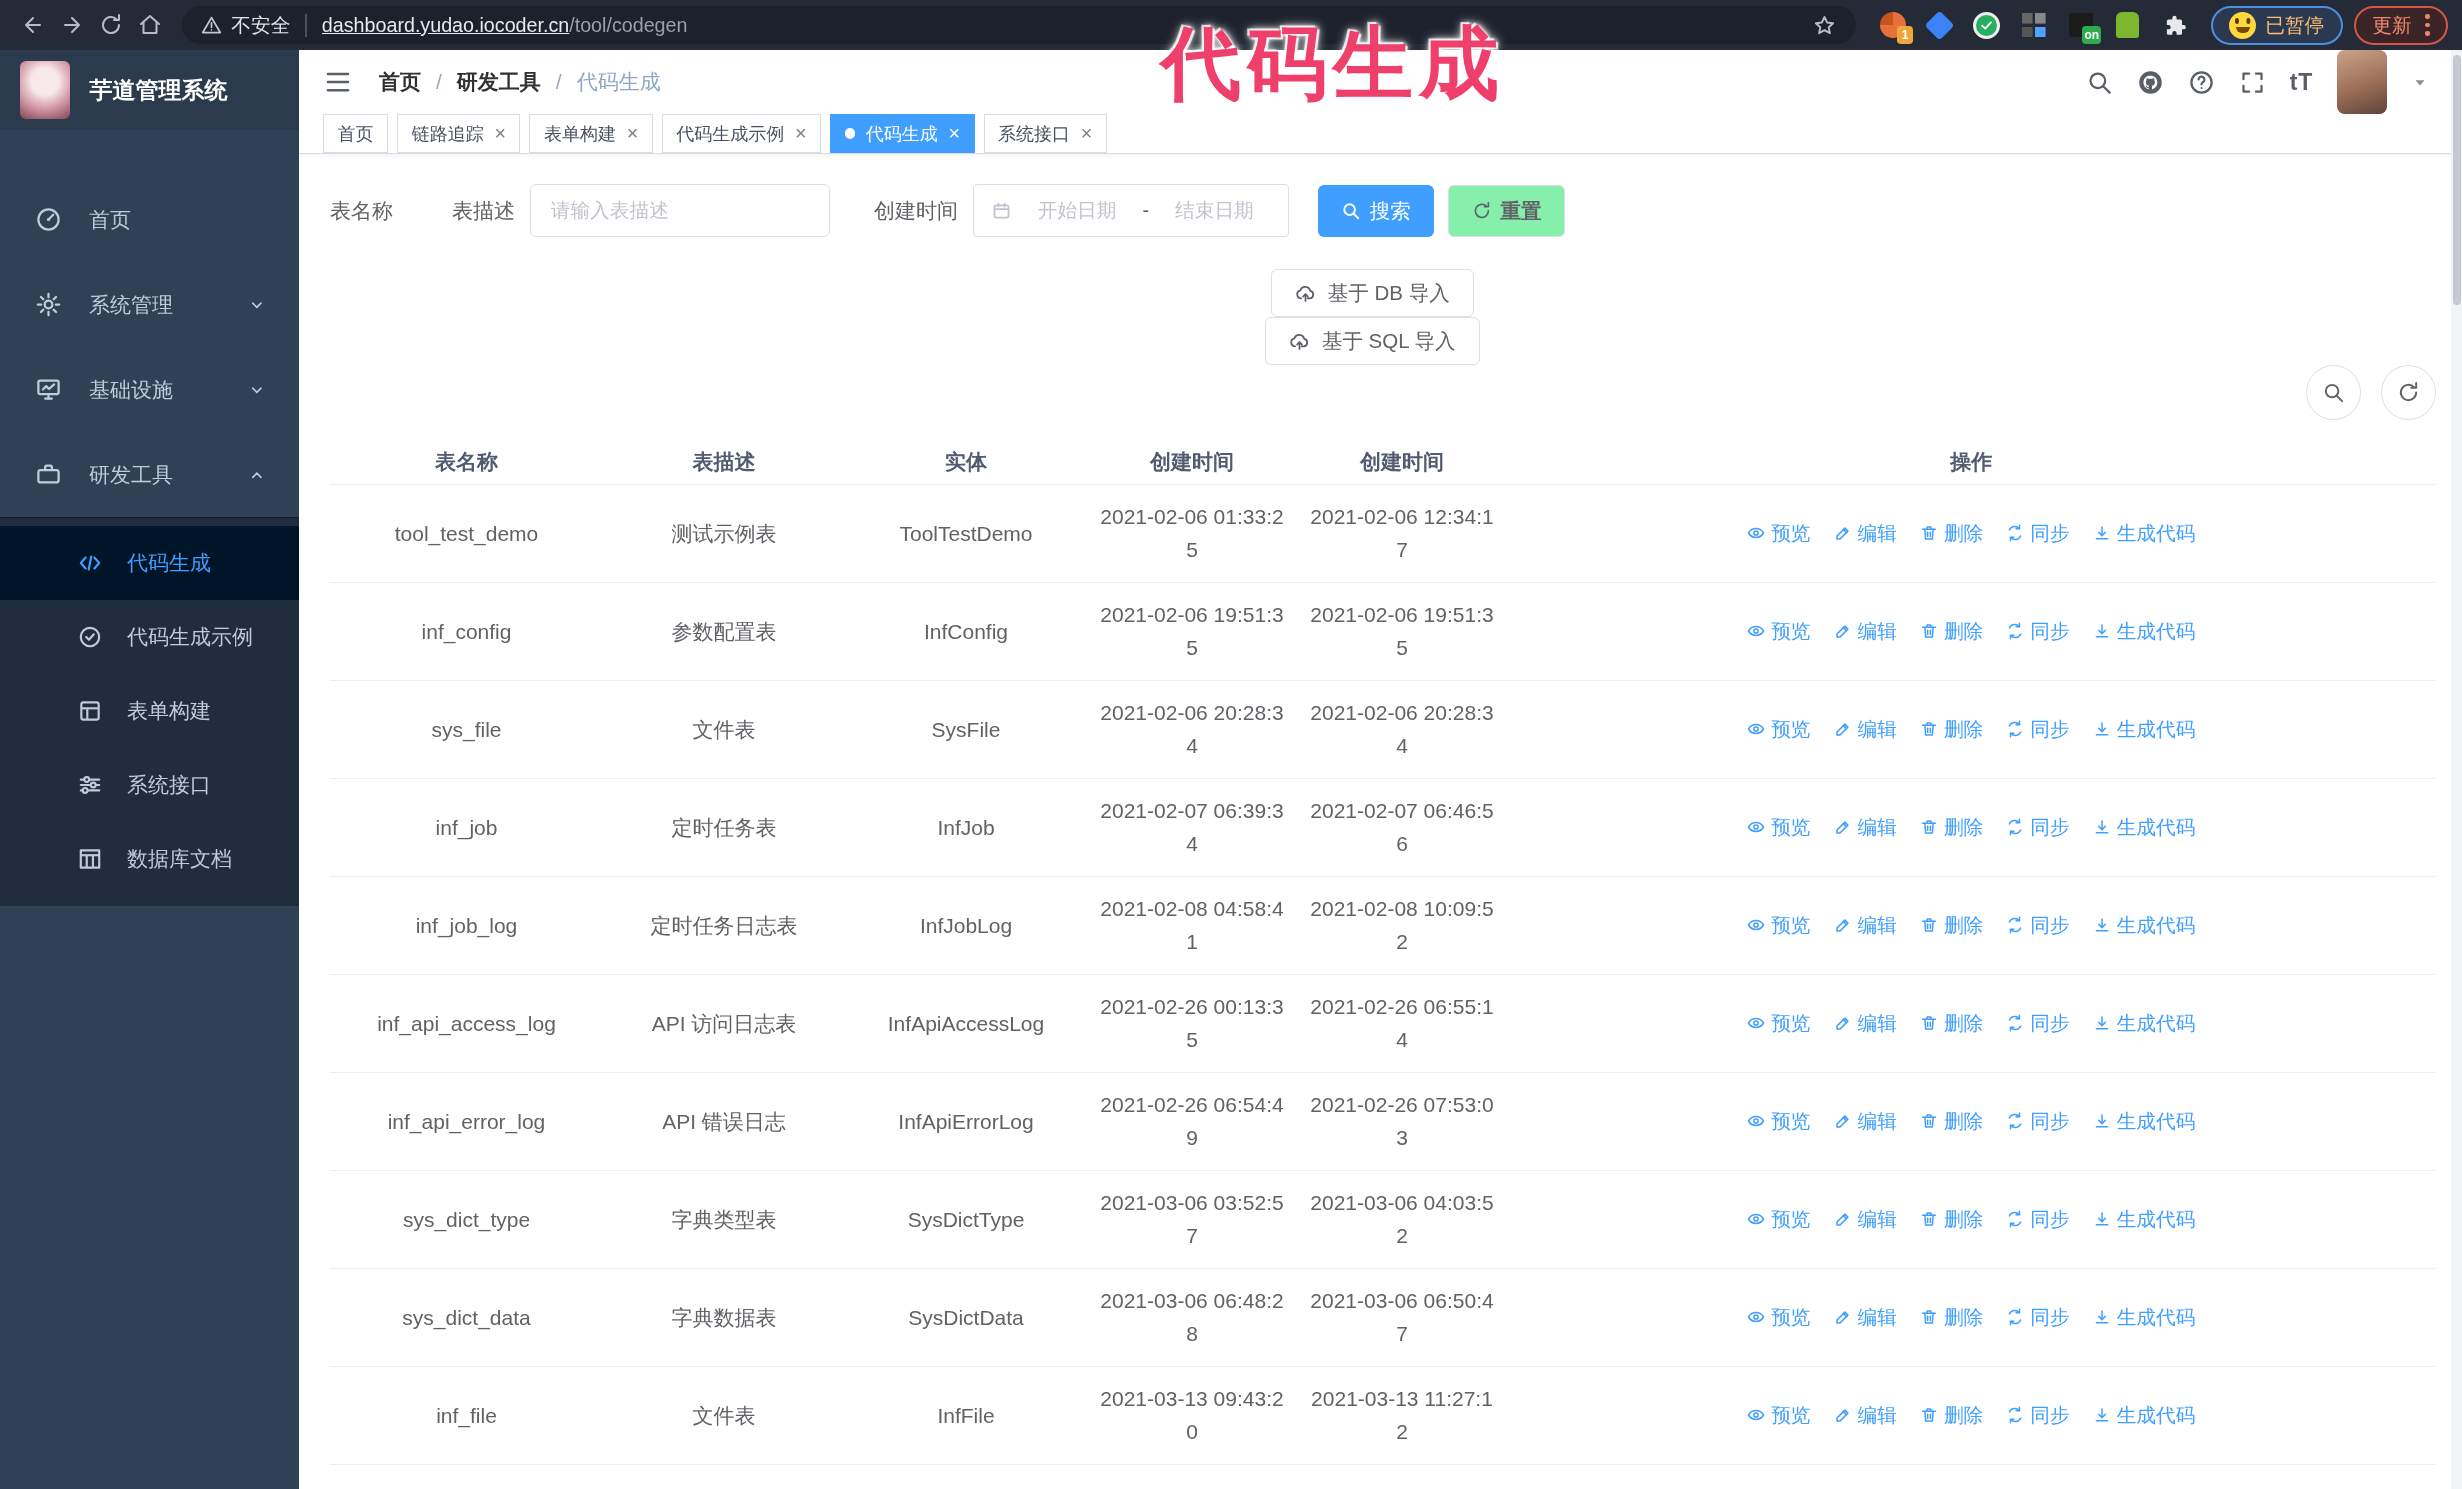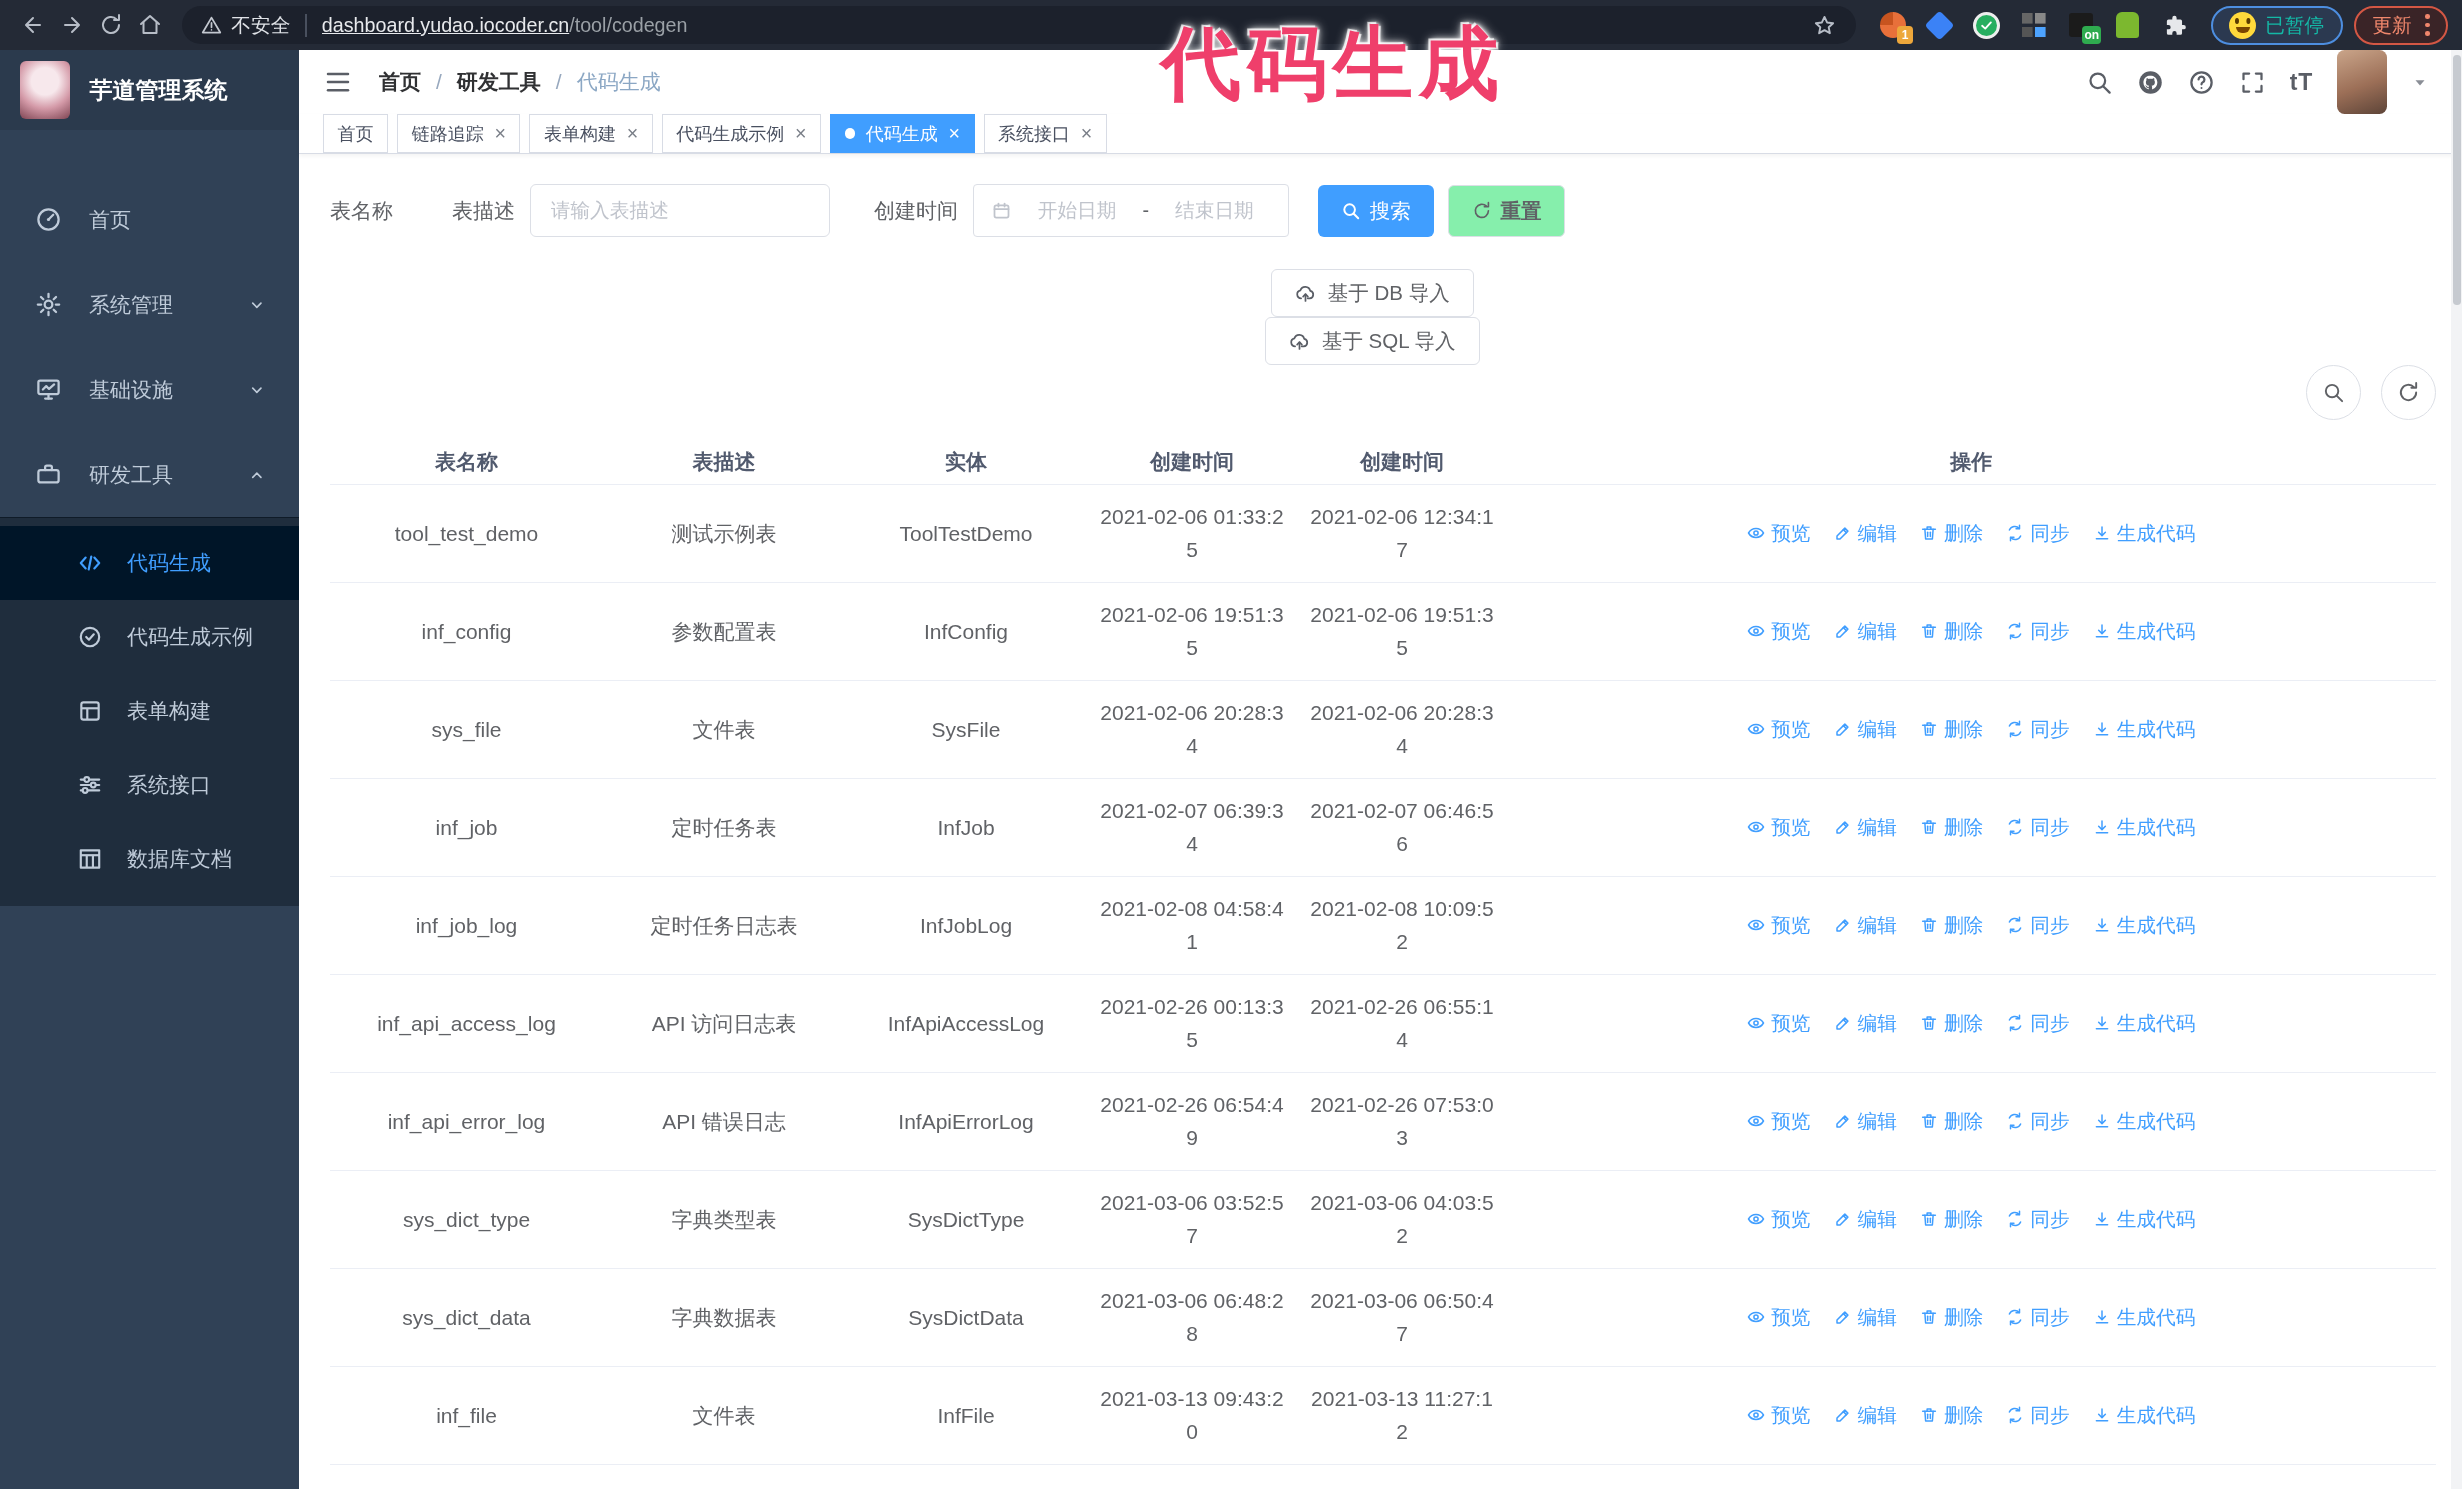--- a/index.html
+++ b/index.html
@@ -27,21 +27,21 @@
   .ext-adguard { width:26px;height:26px;border-radius:50%;background:conic-gradient(#e8703a 0 270deg,#c7541f 0); }
   .ext-adguard-badge { background:#eda73b; color:#7a4a00; }
   .ext-gem { width:21px;height:21px;background:#3b82f6;transform:rotate(45deg);border-radius:3.8px; }
   .ext-check { width:27px;height:27px;border-radius:50%;background:#27ae60;border:3px solid #eee;display:flex;align-items:center;justify-content:center;color:#fff; }
   .ext-grid { width:24px;height:24px;background:linear-gradient(#666,#666) 0 0/10.6px 10.6px no-repeat,linear-gradient(#888,#888) 13.6px 0/10.6px 10.6px no-repeat,linear-gradient(#555,#555) 0 13.6px/10.6px 10.6px no-repeat,linear-gradient(#4da3ff,#4da3ff) 13.6px 13.6px/10.6px 10.6px no-repeat; }
   .ext-dark { width:24px;height:24px;background:#1b1b1b;border-radius:3px; }
   .ext-on-badge { background:#2fab4f; }
   .ext-green { width:23px;height:26px;background:#7cb82f;border-radius:6px 6px 3px 3px; }
   .ext-puzzle { color:#e6e8eb; }
   .pill { height:39px; border-radius:20.5px; display:flex; align-items:center; gap:9px; padding:0 16.7px; font-size:19.7px; flex-shrink:0; margin-left:10.6px; }
-  .pill-paused { border:2.3px solid #4d8ee0; background:#2b3950; color:#14b8a6; }
+  .pill-paused { border:2.3px solid #4d8ee0; background:#2b3950; color:#fdba74; }
   .pill-update { border:2.3px solid #d45744; background:#3a2427; color:#f0876c; gap:13.6px; }
   .emoji-face { width:27px; height:27px; border-radius:50%; background:#ffd93b; position:relative; }
   .emoji-face::before { content:""; position:absolute; width:3.8px; height:6px; border-radius:50%; background:#5b3b00; left:6px; top:6.8px; box-shadow:11.4px 0 0 #5b3b00; }
   .emoji-face::after { content:""; position:absolute; left:6.8px; top:15px; width:13.6px; height:6.8px; border-radius:0 0 13.6px 13.6px; background:#7a4600; }
   .kebab { display:flex; flex-direction:column; gap:3.8px; }
   .kebab i { width:4.5px; height:4.5px; border-radius:50%; background:#f0876c; }
 
   
   .app { display:flex; height:1440px; }
   .sidebar { width:299px; background:#304156; color:#bfcbd9; flex-shrink:0; display:flex; flex-direction:column; }

